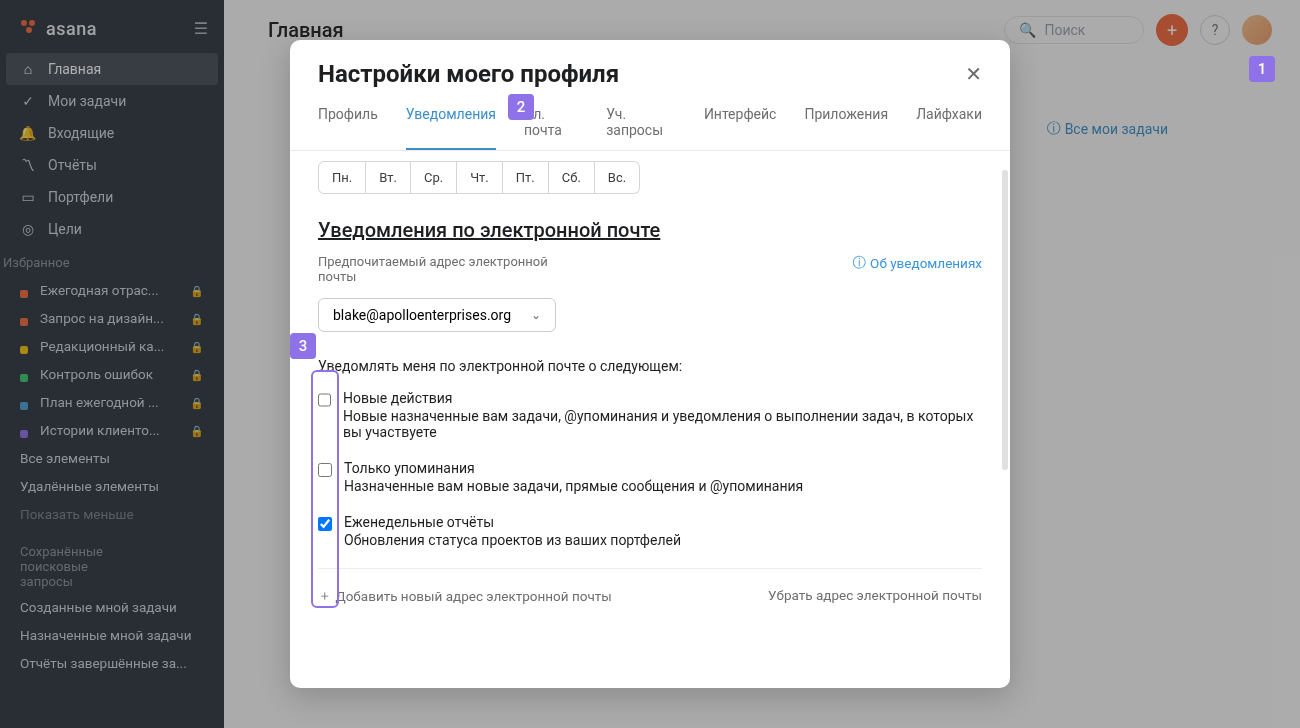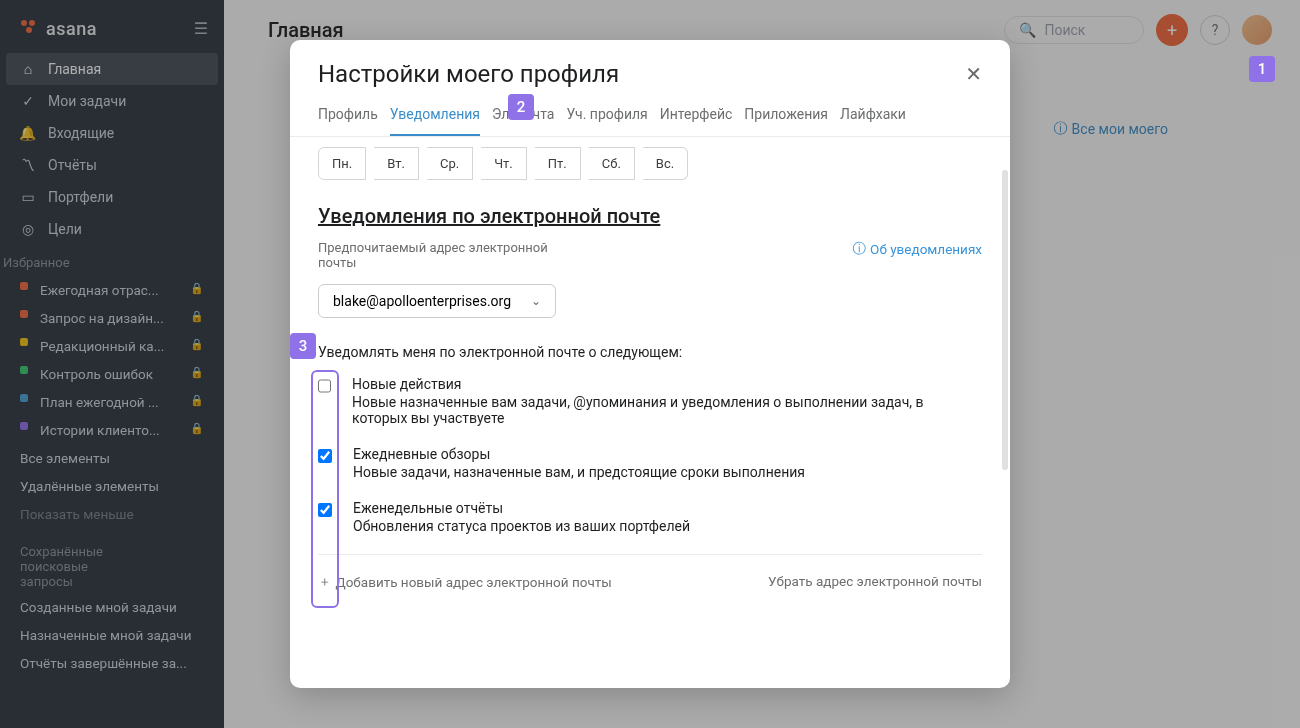--- a/index.html
+++ b/index.html
@@ -7,58 +7,58 @@
 .sidebar { position: absolute; left: 0; top: 0; width: 224px; height: 728px; background: #2e3840; color: #b1b6ba; overflow: hidden; }
 .logo-row { display: flex; align-items: center; padding: 18px 16px 14px 20px; }
 .logo-dots { display: inline-flex; width: 20px; height: 20px; margin-right: 6px; }
 .logo-dots span { width: 6px; height: 6px; border-radius: 50%; margin: 1px; }
 .logo-text { color: #e8ecee; font-weight: 500; font-size: 18px; letter-spacing: 0.5px; }
 .collapse-btn { margin-left: auto; color: #b1b6ba; cursor: pointer; font-size: 16px; }
 .nav-item { display: flex; align-items: center; padding: 8px 20px; font-size: 14px; cursor: pointer; color: #cbd4db; }
 .nav-item.active { background: #454f57; color: #fcfdff; border-radius: 4px; margin: 0 6px; padding: 8px 14px;}
 .nav-icon { width: 16px; height: 16px; margin-right: 12px; display: inline-flex; align-items: center; justify-content: center; }
 .section-title { color: #8a9299; font-size: 13px; padding: 10px 3px 6px; }
-.fav-item { display: flex; align-items: flex-start; padding: 6px 20px; font-size: 13.5px; cursor: pointer; color: #cbd4db; }
+.fav-item { display: flex; align-items: flex-end; padding: 6px 20px; font-size: 13.5px; cursor: pointer; color: #cbd4db; }
 .fav-dot { width: 8px; height: 8px; border-radius: 2px; margin-right: 12px; flex-shrink: 0; }
 .fav-label { flex: 1; white-space: nowrap; overflow: hidden; text-overflow: ellipsis; }
 .lock { color: #7a828a; font-size: 11px; margin-left: 6px; }
 .link-item { padding: 6px 20px; font-size: 13.5px; color: #cbd4db; cursor: pointer; }
 .link-item.dim { color: #7a828a; }
 .section-title2 { color: #8a9299; font-size: 13px; padding: 16px 20px 4px; max-width: 160px; }
 .topbar { position: absolute; left: 240px; top: 0; right: 0; height: 60px; display: flex; align-items: center; padding: 0 28px; }
 .page-title { font-size: 20px; color: #1e1f21; font-weight: 500; }
 .spacer { flex: 1; }
 .search { display: flex; align-items: center; border: 1px solid #e0e0e0; border-radius: 18px; padding: 5px 14px; color: #9ca3af; font-size: 14px; width: 140px; }
 .search-icon { margin-right: 8px; }
 .plus-btn { width: 32px; height: 32px; border-radius: 50%; background: #f1683c; color: #fff; display: flex; align-items: center; justify-content: center; margin-left: 12px; font-size: 18px; cursor: pointer; }
 .help-btn { width: 30px; height: 30px; border-radius: 50%; border: 1px solid #d0d0d0; color: #6b7280; display: flex; align-items: center; justify-content: center; margin-left: 12px; font-size: 14px; cursor: pointer; }
 .avatar { width: 30px; height: 30px; border-radius: 50%; background: linear-gradient(135deg, #f5c28e, #e89b6a); margin-left: 12px; cursor: pointer; }
 .task-link { position: absolute; right: 132px; top: 120px; color: #3b8ec9; font-size: 14px; display: flex; align-items: center; gap: 4px; }
 .overlay { position: absolute; inset: 0; background: rgba(30,30,30,0.35); }
 .modal { position: absolute; left: 290px; top: 40px; width: 720px; height: 648px; background: #fff; border-radius: 10px; box-shadow: 0 8px 32px rgba(0,0,0,0.2); display: flex; flex-direction: column; }
 .modal-header { padding: 20px 28px 14px; display: flex; align-items: center; }
-.modal-title { font-size: 24px; font-weight: 400; color: #1e1f21; }
+.modal-title { font-size: 24px; font-weight: 700; color: #1e1f21; }
 .close-x { margin-left: auto; color: #6b6b6b; font-size: 20px; cursor: pointer; }
-.tabs { display: flex; padding: 0 28px; border-bottom: 1px solid #edeae9; gap: 12px; }
+.tabs { display: flex; padding: 0 28px; border-bottom: 1px solid #edeae9; gap: 28px; }
 .tab { padding: 4px 0 12px; font-size: 14px; color: #6d6e6f; cursor: pointer; }
 .tab.active { color: #3b8ec9; border-bottom: 2px solid #3b8ec9; }
 .modal-body { flex: 1; overflow-y: auto; padding: 10px 28px 20px; }
-.day-row { display: flex; gap: 8px; margin-bottom: 24px; }
+.day-row { display: flex; gap: 0; margin-bottom: 24px; }
 .day-btn { border: 1px solid #d5d5d5; padding: 8px 13px; font-size: 13px; color: #3d3d3d; cursor: pointer; background:#fff; }
 .day-btn:first-child { border-radius: 6px 0 0 6px; }
 .day-btn:last-child { border-radius: 0 6px 6px 0; }
 .day-btn + .day-btn { border-left: none; }
 .h2 { font-size: 20px; font-weight: 500; color: #1e1f21; margin: 18px 0 12px; text-decoration: underline; }
 .row-two { display: flex; align-items: flex-start; }
 .pref-label { font-size: 13px; color: #6d6e6f; max-width: 260px; }
 .about-link { margin-left: auto; color: #3894db; font-size: 13.5px; display: flex; align-items: center; gap: 4px; cursor:pointer; }
 .email-select { margin-top: 14px; border: 1px solid #cfcbcb; border-radius: 6px; padding: 8px 14px; font-size: 14px; display: inline-flex; align-items: center; gap: 20px; cursor: pointer; }
 .chev { color: #6d6e6f; font-size: 12px; }
 .notify-label { font-size: 14px; color: #1e1f21; margin: 26px 0 16px; }
-.check-group { display: flex; gap: 21px; margin-bottom: 20px; }
+.check-group { display: flex; gap: 12px; margin-bottom: 20px; }
 .check-group input { margin-top: 3px; width: 14px; height: 14px; cursor:pointer; }
 .check-title { font-size: 14px; color: #1e1f21; margin-bottom: 2px; }
 .check-desc { font-size: 14px; color: #1e1f21; }
 .divider { border-top: 1px solid #edeae9; margin: 6px 0 18px; }
 .footer-row { display: flex; justify-content: space-between; font-size: 13.5px; color: #6d6e6f; cursor: pointer; }
 .footer-row .add { display: flex; align-items: center; gap: 4px; }
 .scrollbar-modal { position: absolute; right: 2px; top: 130px; width: 6px; height: 300px; background: #e0e0e0; border-radius: 3px; }
 .badge { position: absolute; width: 26px; height: 26px; background: #8f71e8; color: #fff; font-size: 15px; font-weight: 500; display: flex; align-items: center; justify-content: center; border-radius: 4px; z-index: 100; }
 .badge-border { position: absolute; border: 2px solid #8f71e8; border-radius: 6px; z-index: 99; }
 </style>
@@ -150,35 +150,35 @@
     <span class="search-icon">🔍</span>
     <span>Поиск</span>
   </div>
   <div class="plus-btn">+</div>
   <div class="help-btn">?</div>
   <div class="avatar"></div>
 </div>
 
 <div class="task-link">
   <span>ⓘ</span>
-  <span>Все мои моего</span>
+  <span>Все мои задачи</span>
 </div>
 
 <div class="overlay"></div>
 
 <div class="modal">
   <div class="modal-header">
     <div class="modal-title">Настройки моего профиля</div>
     <div class="close-x">✕</div>
   </div>
   <div class="tabs">
     <div class="tab">Профиль</div>
     <div class="tab active">Уведомления</div>
     <div class="tab">Эл. почта</div>
-    <div class="tab">Уч. профиля</div>
+    <div class="tab">Уч. запросы</div>
     <div class="tab">Интерфейс</div>
     <div class="tab">Приложения</div>
     <div class="tab">Лайфхаки</div>
   </div>
   <div class="modal-body">
     <div class="day-row" id="day-row">
         <div class="day-btn">Пн.</div>
         <div class="day-btn">Вт.</div>
         <div class="day-btn">Ср.</div>
         <div class="day-btn">Чт.</div>
@@ -201,24 +201,24 @@
     <div class="notify-label">Уведомлять меня по электронной почте о следующем:</div>
     <div id="options">
         <div class="check-group">
           <input type="checkbox" style="">
           <div>
             <div class="check-title">Новые действия</div>
             <div class="check-desc">Новые назначенные вам задачи, @упоминания и уведомления о выполнении задач, в которых вы участвуете</div>
           </div>
         </div>
         <div class="check-group">
-          <input type="checkbox" checked="" style="">
+          <input type="checkbox" style="">
           <div>
-            <div class="check-title">Ежедневные обзоры</div>
-            <div class="check-desc">Новые задачи, назначенные вам, и предстоящие сроки выполнения</div>
+            <div class="check-title">Только упоминания</div>
+            <div class="check-desc">Назначенные вам новые задачи, прямые сообщения и @упоминания</div>
           </div>
         </div>
         <div class="check-group">
           <input type="checkbox" checked="" style="">
           <div>
             <div class="check-title">Еженедельные отчёты</div>
             <div class="check-desc">Обновления статуса проектов из ваших портфелей</div>
           </div>
         </div>
       </div>

